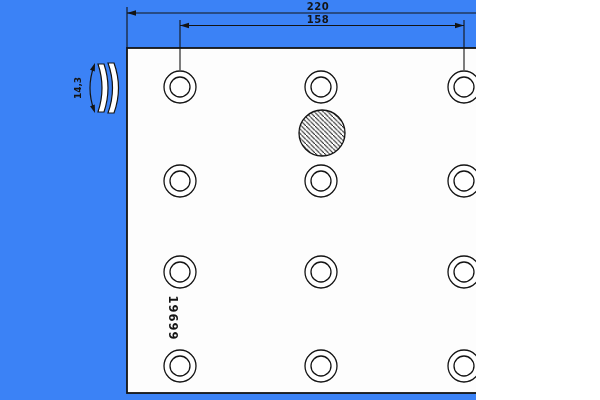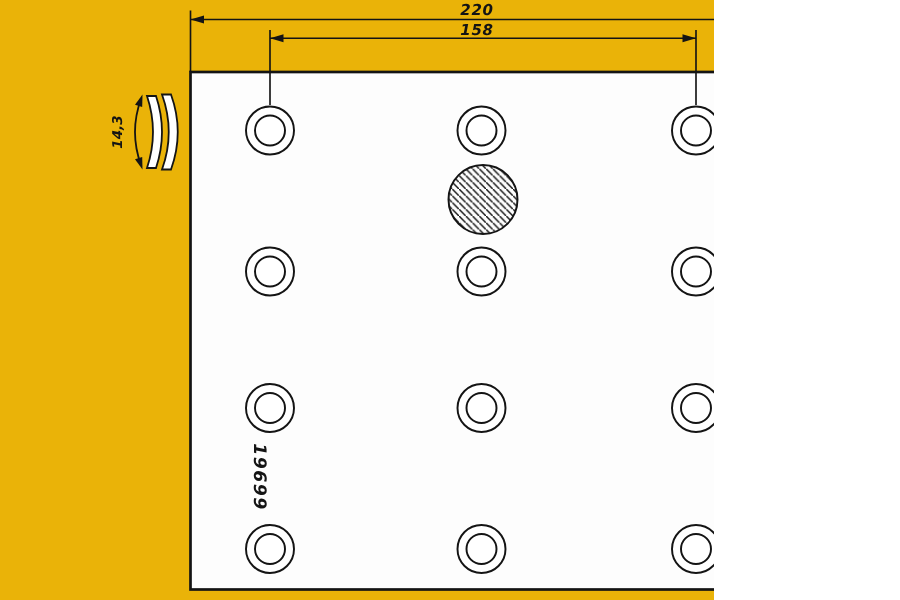--- a/index.html
+++ b/index.html
@@ -5,23 +5,22 @@
   html, body {
     margin: 0;
     padding: 0;
     background: #ffffff;
     font-family: "DejaVu Sans", "Liberation Sans", sans-serif;
   }
   .canvas {
     position: relative;
     width: 476px;
     height: 400px;
-    background: #eab308;
+    background: #3b82f6;
     overflow: hidden;
-    font-style: italic;
   }
   svg text {
     font-family: "DejaVu Sans", "Liberation Sans", sans-serif;
     fill: #141414;
   }
   .dim-text {
     font-size: 10px;
     font-weight: 700;
     letter-spacing: 0.5px;
   }

